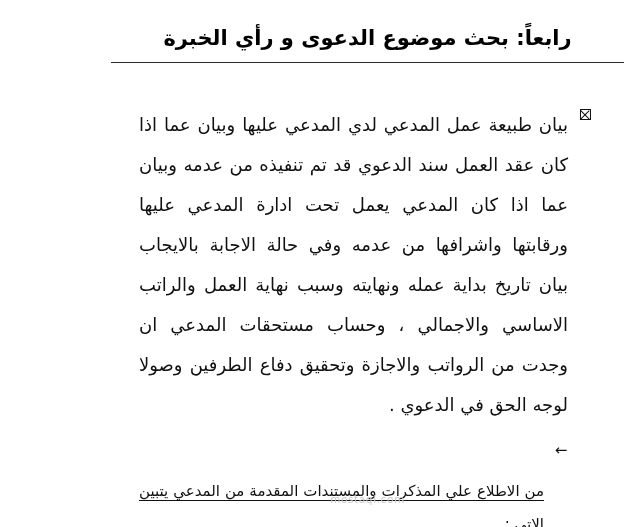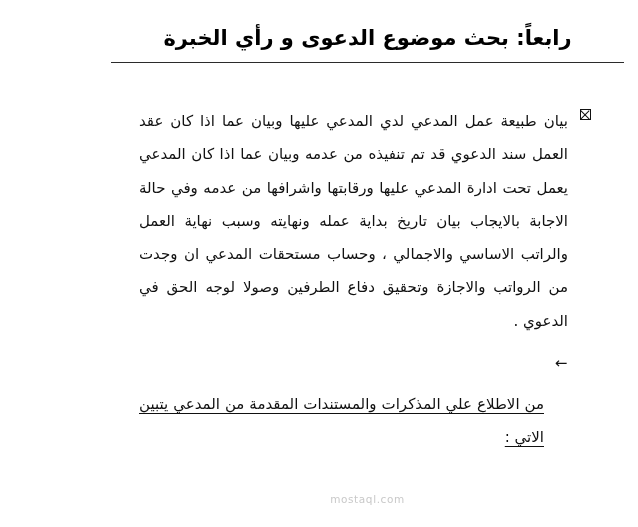--- a/index.html
+++ b/index.html
@@ -99,21 +99,21 @@
     text-align-last: right;
     direction: rtl;
     color: #111;
   }
   .underline-all {
     text-decoration: underline;
     text-underline-offset: 4px;
     text-decoration-thickness: 1px;
   }
   .para-1 .ptext { font-size: 15px; }
-  .para-2 .ptext { font-size: 15px; }
+  .para-2 .ptext { font-size: 18px; }
   .para-3 {
     margin-top: 6px;
     padding-right: 24px;
   }
   .para-3 .ptext { font-size: 15px; margin-top: 36px; }
   
   .watermark {
     position: absolute;
     bottom: 22px;
     left: 0;

